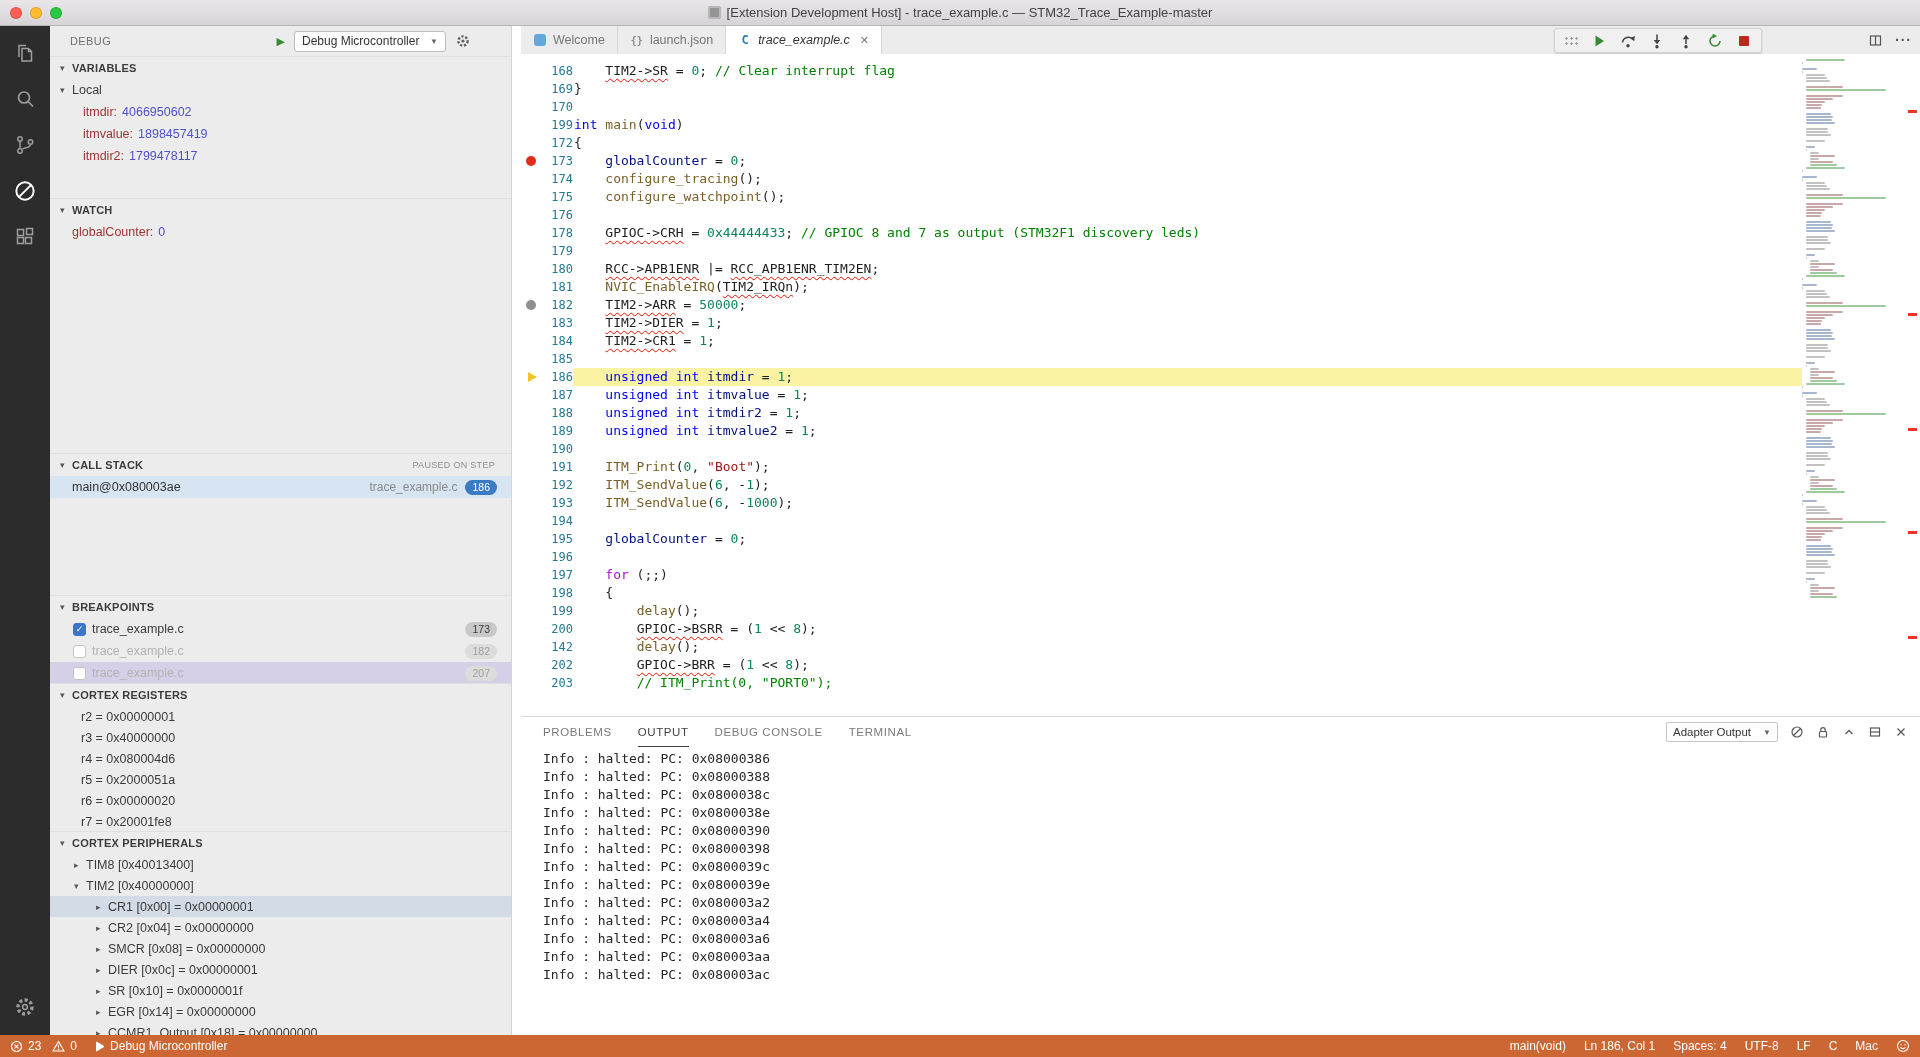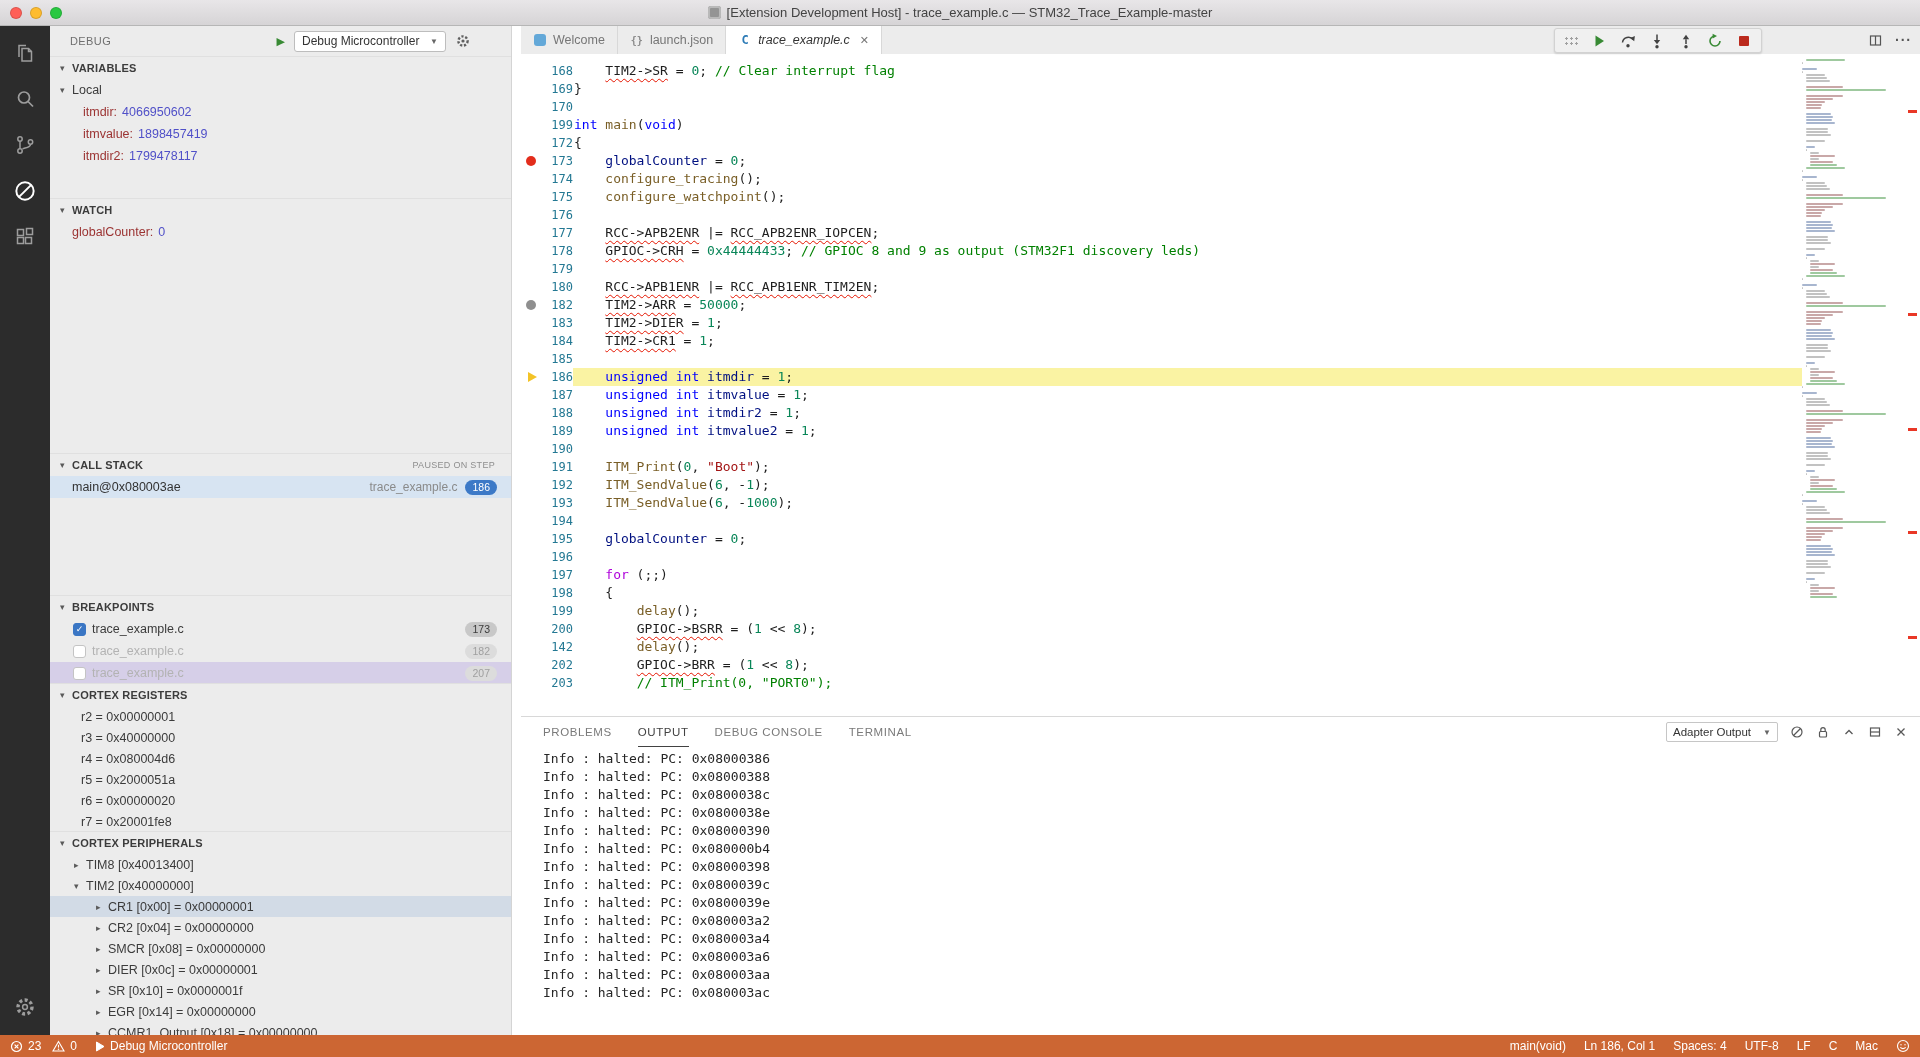--- a/index.html
+++ b/index.html
@@ -414,24 +414,24 @@
       <div class="code-lines" id="code-lines">
           <div class="code-line"><span class="gutter-deco"></span><span class="gutter-num">168</span><span class="line-text"><span class="pl">    </span><span class="pl er">TIM2-&gt;SR</span><span class="pl"> = </span><span class="nu">0</span><span class="pl">; </span><span class="cm">// Clear interrupt flag</span></span></div>
           <div class="code-line"><span class="gutter-deco"></span><span class="gutter-num">169</span><span class="line-text"><span class="pl">}</span></span></div>
           <div class="code-line"><span class="gutter-deco"></span><span class="gutter-num">170</span><span class="line-text"></span></div>
           <div class="code-line"><span class="gutter-deco"></span><span class="gutter-num">199</span><span class="line-text"><span class="kw">int</span><span class="pl"> </span><span class="fn">main</span><span class="pl">(</span><span class="kw">void</span><span class="pl">)</span></span></div>
           <div class="code-line"><span class="gutter-deco"></span><span class="gutter-num">172</span><span class="line-text"><span class="pl">{</span></span></div>
           <div class="code-line"><span class="gutter-deco"><span class="bp-dot bp-red"></span></span><span class="gutter-num">173</span><span class="line-text"><span class="pl">    </span><span class="vr">globalCounter</span><span class="pl"> = </span><span class="nu">0</span><span class="pl">;</span></span></div>
           <div class="code-line"><span class="gutter-deco"></span><span class="gutter-num">174</span><span class="line-text"><span class="pl">    </span><span class="fn">configure_tracing</span><span class="pl">();</span></span></div>
           <div class="code-line"><span class="gutter-deco"></span><span class="gutter-num">175</span><span class="line-text"><span class="pl">    </span><span class="fn">configure_watchpoint</span><span class="pl">();</span></span></div>
           <div class="code-line"><span class="gutter-deco"></span><span class="gutter-num">176</span><span class="line-text"></span></div>
-          <div class="code-line"><span class="gutter-deco"></span><span class="gutter-num">177</span><span class="line-text"><span class="pl">    </span><span class="pl er">RCC-&gt;APB2ENR</span><span class="pl"> |= </span><span class="pl er">RCC_APB2ENR_IOPCEN</span><span class="pl">;</span></span></div>
-          <div class="code-line"><span class="gutter-deco"></span><span class="gutter-num">178</span><span class="line-text"><span class="pl">    </span><span class="pl er">GPIOC-&gt;CRH</span><span class="pl"> = </span><span class="nu">0x44444433</span><span class="pl">; </span><span class="cm">// GPIOC 8 and 9 as output (STM32F1 discovery leds)</span></span></div>
+          <div class="code-line"><span class="gutter-deco"></span><span class="gutter-num">178</span><span class="line-text"><span class="pl">    </span><span class="pl er">GPIOC-&gt;CRH</span><span class="pl"> = </span><span class="nu">0x44444433</span><span class="pl">; </span><span class="cm">// GPIOC 8 and 7 as output (STM32F1 discovery leds)</span></span></div>
           <div class="code-line"><span class="gutter-deco"></span><span class="gutter-num">179</span><span class="line-text"></span></div>
           <div class="code-line"><span class="gutter-deco"></span><span class="gutter-num">180</span><span class="line-text"><span class="pl">    </span><span class="pl er">RCC-&gt;APB1ENR</span><span class="pl"> |= </span><span class="pl er">RCC_APB1ENR_TIM2EN</span><span class="pl">;</span></span></div>
+          <div class="code-line"><span class="gutter-deco"></span><span class="gutter-num">181</span><span class="line-text"><span class="pl">    </span><span class="fn">NVIC_EnableIRQ</span><span class="pl">(</span><span class="pl er">TIM2_IRQn</span><span class="pl">);</span></span></div>
           <div class="code-line"><span class="gutter-deco"><span class="bp-dot bp-gray"></span></span><span class="gutter-num">182</span><span class="line-text"><span class="pl">    </span><span class="pl er">TIM2-&gt;ARR</span><span class="pl"> = </span><span class="nu">50000</span><span class="pl">;</span></span></div>
           <div class="code-line"><span class="gutter-deco"></span><span class="gutter-num">183</span><span class="line-text"><span class="pl">    </span><span class="pl er">TIM2-&gt;DIER</span><span class="pl"> = </span><span class="nu">1</span><span class="pl">;</span></span></div>
           <div class="code-line"><span class="gutter-deco"></span><span class="gutter-num">184</span><span class="line-text"><span class="pl">    </span><span class="pl er">TIM2-&gt;CR1</span><span class="pl"> = </span><span class="nu">1</span><span class="pl">;</span></span></div>
           <div class="code-line"><span class="gutter-deco"></span><span class="gutter-num">185</span><span class="line-text"></span></div>
           <div class="code-line current"><span class="gutter-deco"><span class="cur-arrow"></span></span><span class="gutter-num">186</span><span class="line-text"><span class="pl">    </span><span class="kw">unsigned</span><span class="pl"> </span><span class="kw">int</span><span class="pl"> </span><span class="vr">itmdir</span><span class="pl"> = </span><span class="nu">1</span><span class="pl">;</span></span></div>
           <div class="code-line"><span class="gutter-deco"></span><span class="gutter-num">187</span><span class="line-text"><span class="pl">    </span><span class="kw">unsigned</span><span class="pl"> </span><span class="kw">int</span><span class="pl"> </span><span class="vr">itmvalue</span><span class="pl"> = </span><span class="nu">1</span><span class="pl">;</span></span></div>
           <div class="code-line"><span class="gutter-deco"></span><span class="gutter-num">188</span><span class="line-text"><span class="pl">    </span><span class="kw">unsigned</span><span class="pl"> </span><span class="kw">int</span><span class="pl"> </span><span class="vr">itmdir2</span><span class="pl"> = </span><span class="nu">1</span><span class="pl">;</span></span></div>
           <div class="code-line"><span class="gutter-deco"></span><span class="gutter-num">189</span><span class="line-text"><span class="pl">    </span><span class="kw">unsigned</span><span class="pl"> </span><span class="kw">int</span><span class="pl"> </span><span class="vr">itmvalue2</span><span class="pl"> = </span><span class="nu">1</span><span class="pl">;</span></span></div>
           <div class="code-line"><span class="gutter-deco"></span><span class="gutter-num">190</span><span class="line-text"></span></div>
           <div class="code-line"><span class="gutter-deco"></span><span class="gutter-num">191</span><span class="line-text"><span class="pl">    </span><span class="fn">ITM_Print</span><span class="pl">(</span><span class="nu">0</span><span class="pl">, </span><span class="st">"Boot"</span><span class="pl">);</span></span></div>
@@ -681,21 +681,20 @@
               </svg>
             </span>
         </div>
       </div>
       <div class="panel-output" id="output-lines">
           <div>Info : halted: PC: 0x08000386</div>
           <div>Info : halted: PC: 0x08000388</div>
           <div>Info : halted: PC: 0x0800038c</div>
           <div>Info : halted: PC: 0x0800038e</div>
           <div>Info : halted: PC: 0x08000390</div>
-          <div>Info : halted: PC: 0x080000b4</div>
           <div>Info : halted: PC: 0x08000398</div>
           <div>Info : halted: PC: 0x0800039c</div>
           <div>Info : halted: PC: 0x0800039e</div>
           <div>Info : halted: PC: 0x080003a2</div>
           <div>Info : halted: PC: 0x080003a4</div>
           <div>Info : halted: PC: 0x080003a6</div>
           <div>Info : halted: PC: 0x080003aa</div>
           <div>Info : halted: PC: 0x080003ac</div>
         </div>
     </div>

